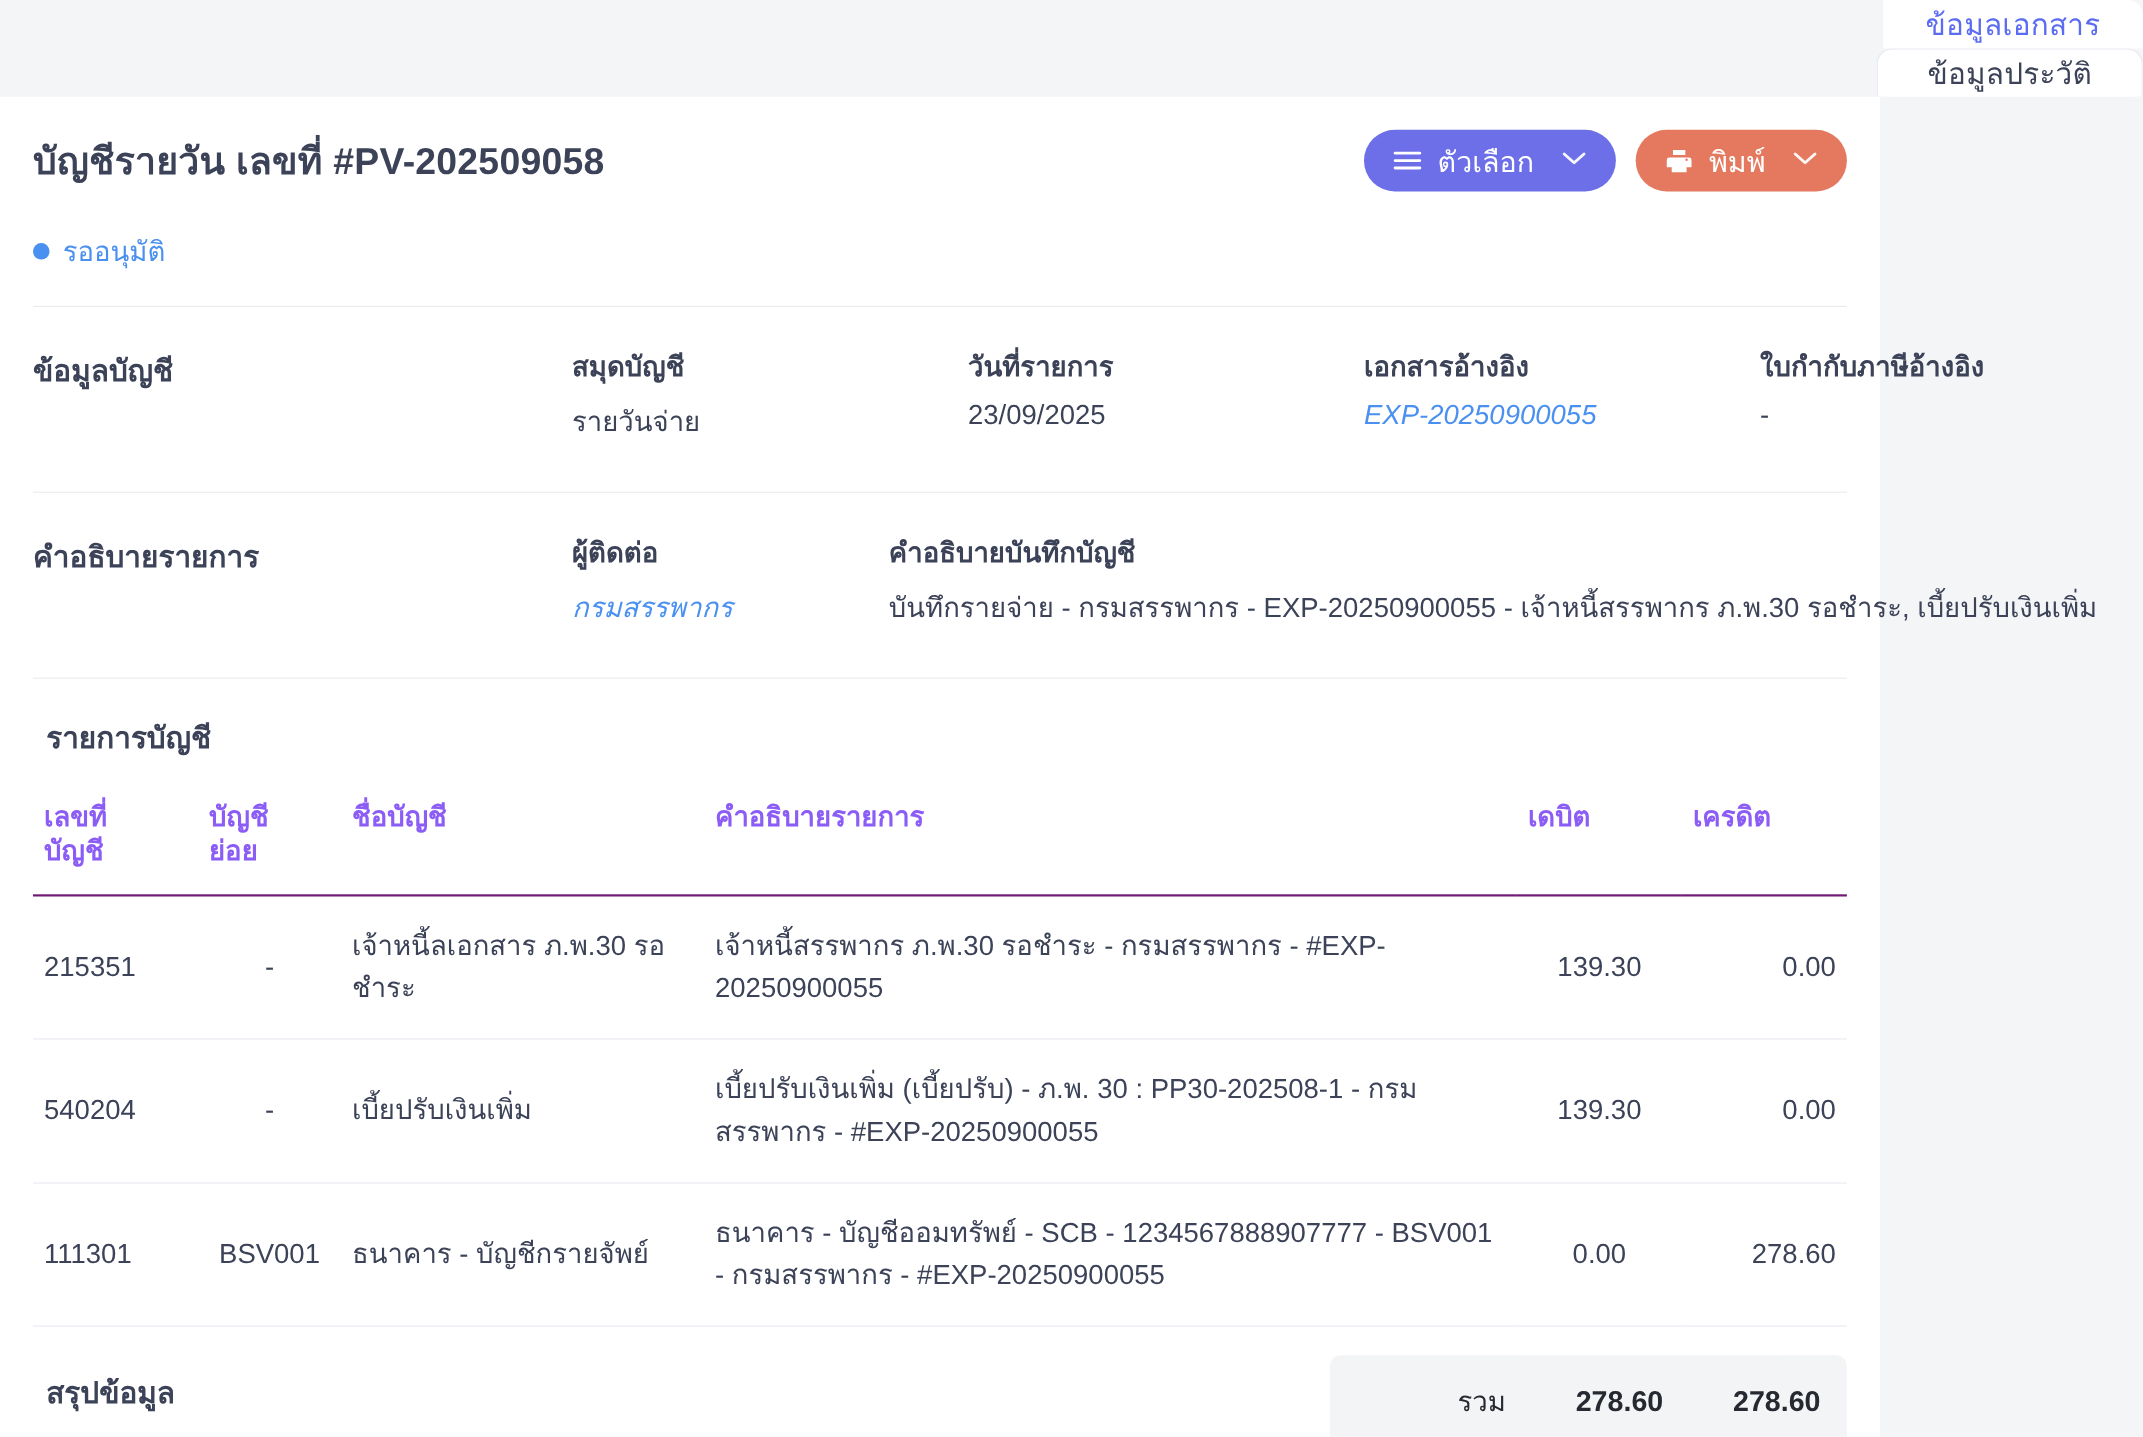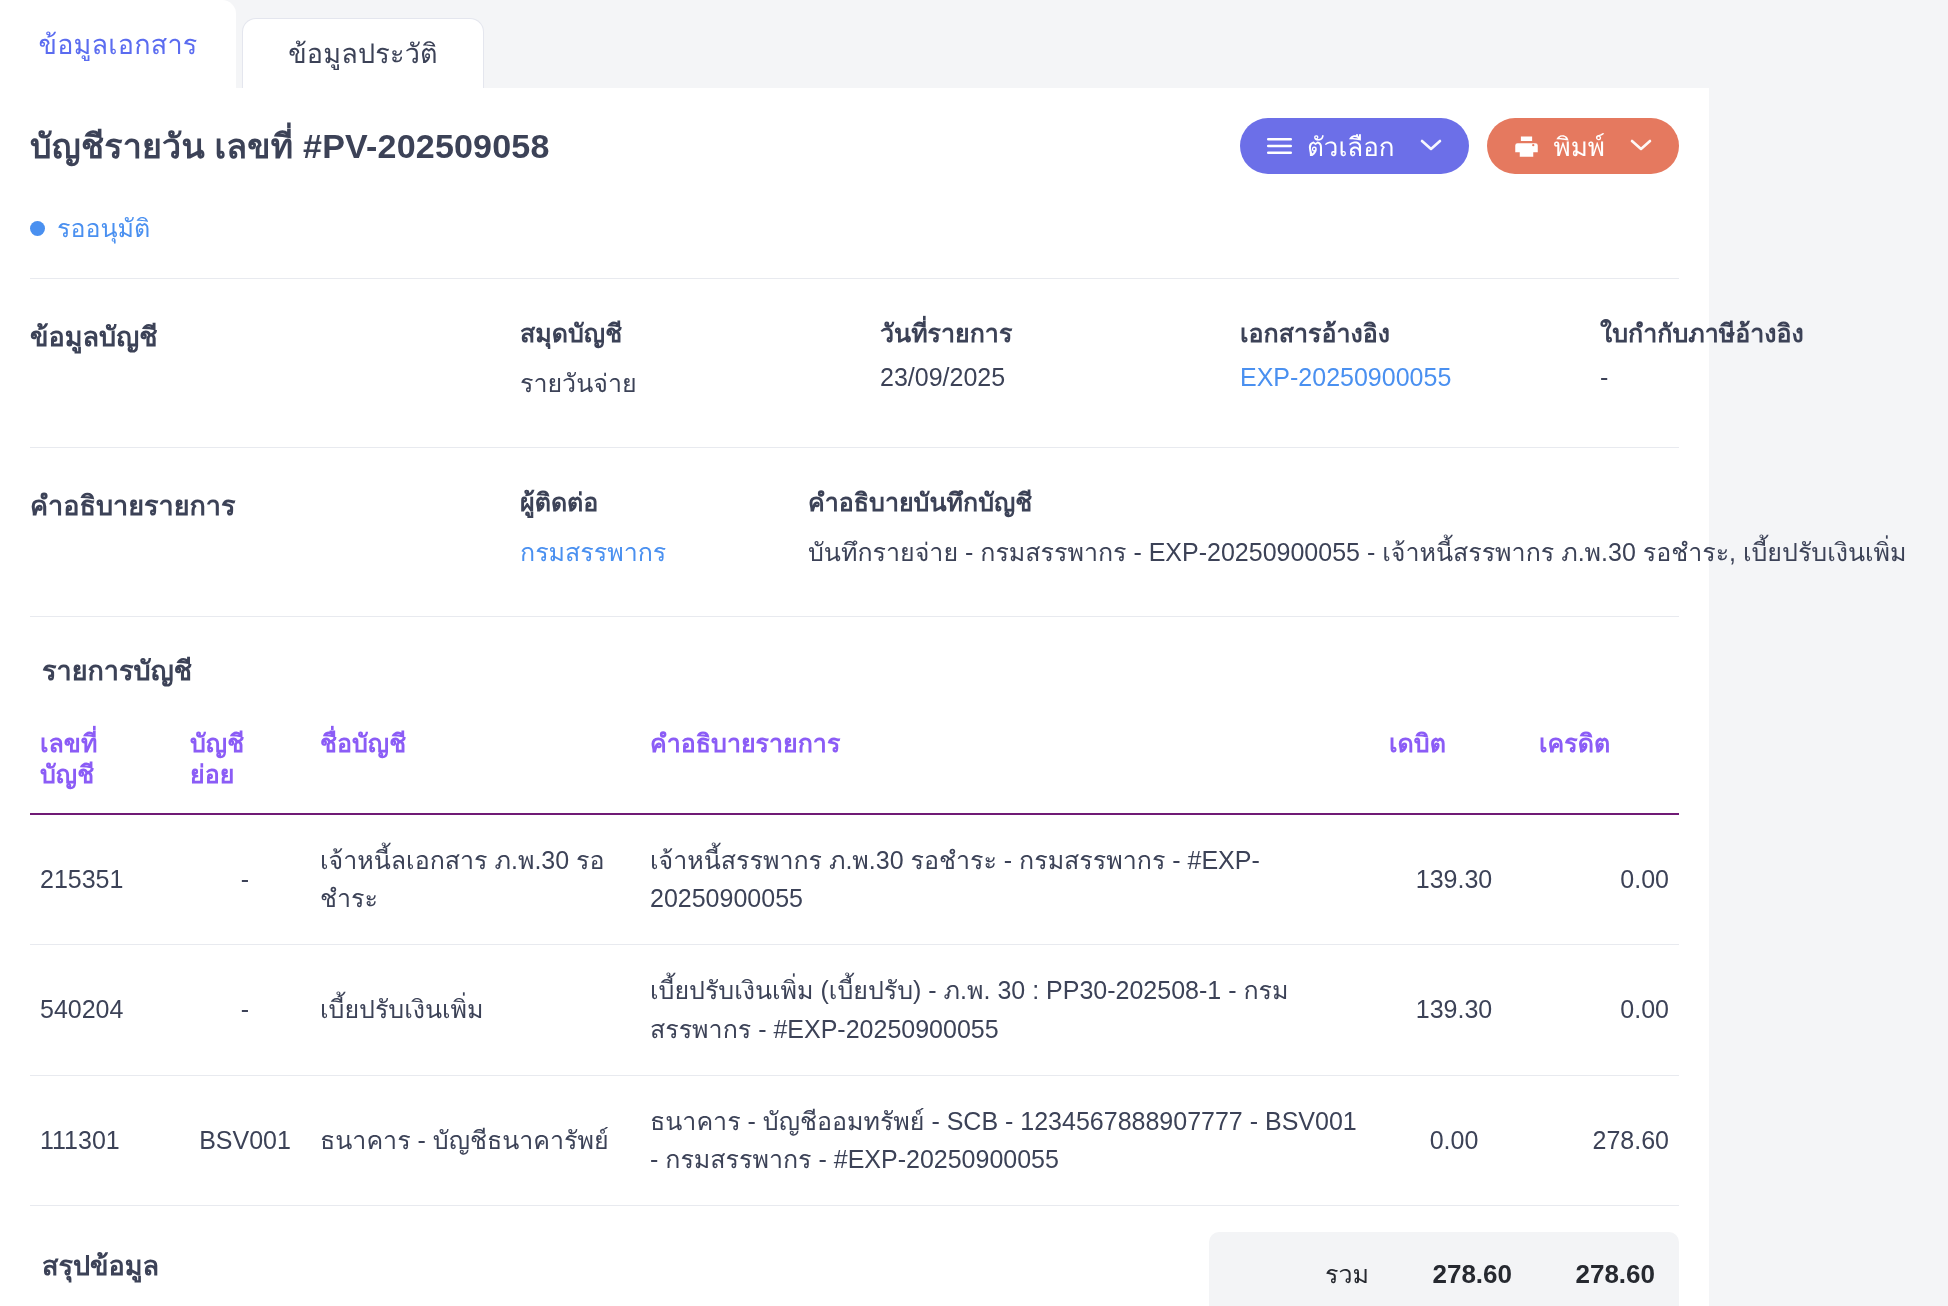--- a/index.html
+++ b/index.html
@@ -20,20 +20,21 @@
   }
 
   
   .tabbar {
     position: relative;
     height: 88px;
     display: flex;
     align-items: flex-end;
     padding-left: 0;
     background: #f4f5f7;
+    flex-direction: column;
   }
   .tab {
     height: 88px;
     display: flex;
     align-items: center;
     justify-content: center;
     font-size: 27px;
     letter-spacing: .2px;
     cursor: pointer;
     user-select: none;
@@ -137,21 +138,21 @@
     font-weight: bold;
     color: #3c4257;
     margin-bottom: 10px;
     white-space: nowrap;
   }
   .field-value {
     font-size: 25px;
     color: #3c4257;
     white-space: nowrap;
   }
-  .field-value.link { color: #4a90f0; cursor: pointer; }
+  .field-value.link { color: #4a90f0; cursor: pointer; font-style: italic; }
   .w-book  { width: 360px; }
   .w-date  { width: 360px; }
   .w-ref   { width: 360px; }
   .w-tax   { width: 360px; }
   .w-contact { width: 288px; }
   .desc-value-wide { white-space: normal; }
 
   
   .section-title {
     font-size: 27px;
@@ -356,21 +357,21 @@
           <td class="t-acct">540204</td>
           <td class="t-sub">-</td>
           <td class="t-name">เบี้ยปรับเงินเพิ่ม</td>
           <td class="t-desc">เบี้ยปรับเงินเพิ่ม (เบี้ยปรับ) - ภ.พ. 30 : PP30-202508-1 - กรมสรรพากร - #EXP-20250900055</td>
           <td class="t-debit">139.30</td>
           <td class="t-credit">0.00</td>
         </tr>
         <tr>
           <td class="t-acct">111301</td>
           <td class="t-sub">BSV001</td>
-          <td class="t-name">ธนาคาร - บัญชีธนาคารัพย์</td>
+          <td class="t-name">ธนาคาร - บัญชีกรายจัพย์</td>
           <td class="t-desc">ธนาคาร - บัญชีออมทรัพย์ - SCB - 1234567888907777 - BSV001 - กรมสรรพากร - #EXP-20250900055</td>
           <td class="t-debit">0.00</td>
           <td class="t-credit">278.60</td>
         </tr>
       </tbody>
     </table>
 
     <div class="summary-wrap">
       <div class="summary-title">สรุปข้อมูล</div>
       <div class="summary-box">

